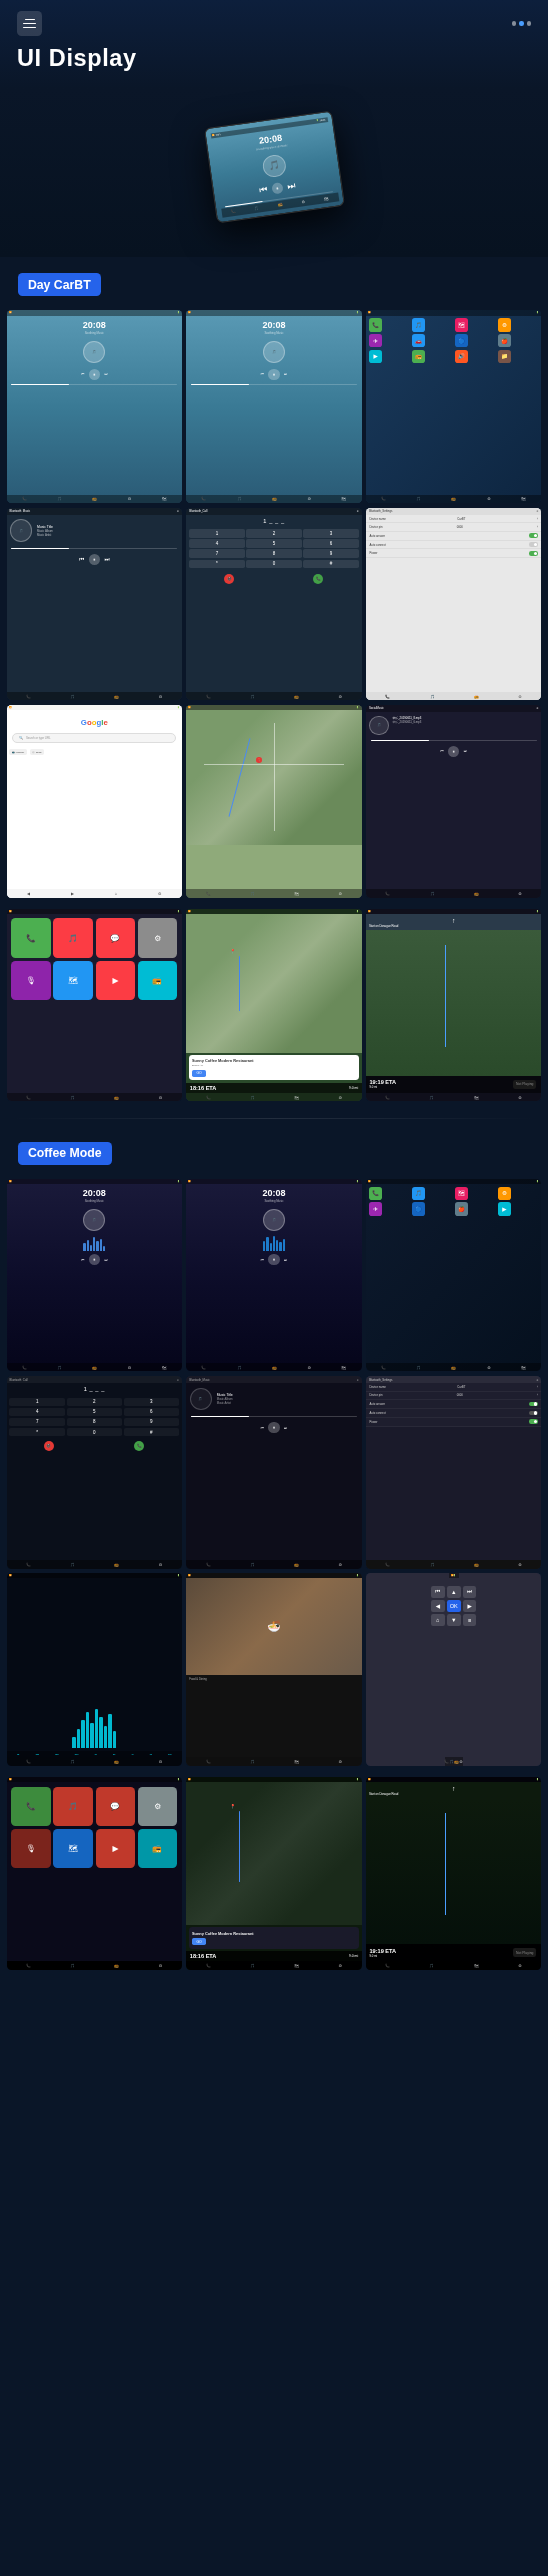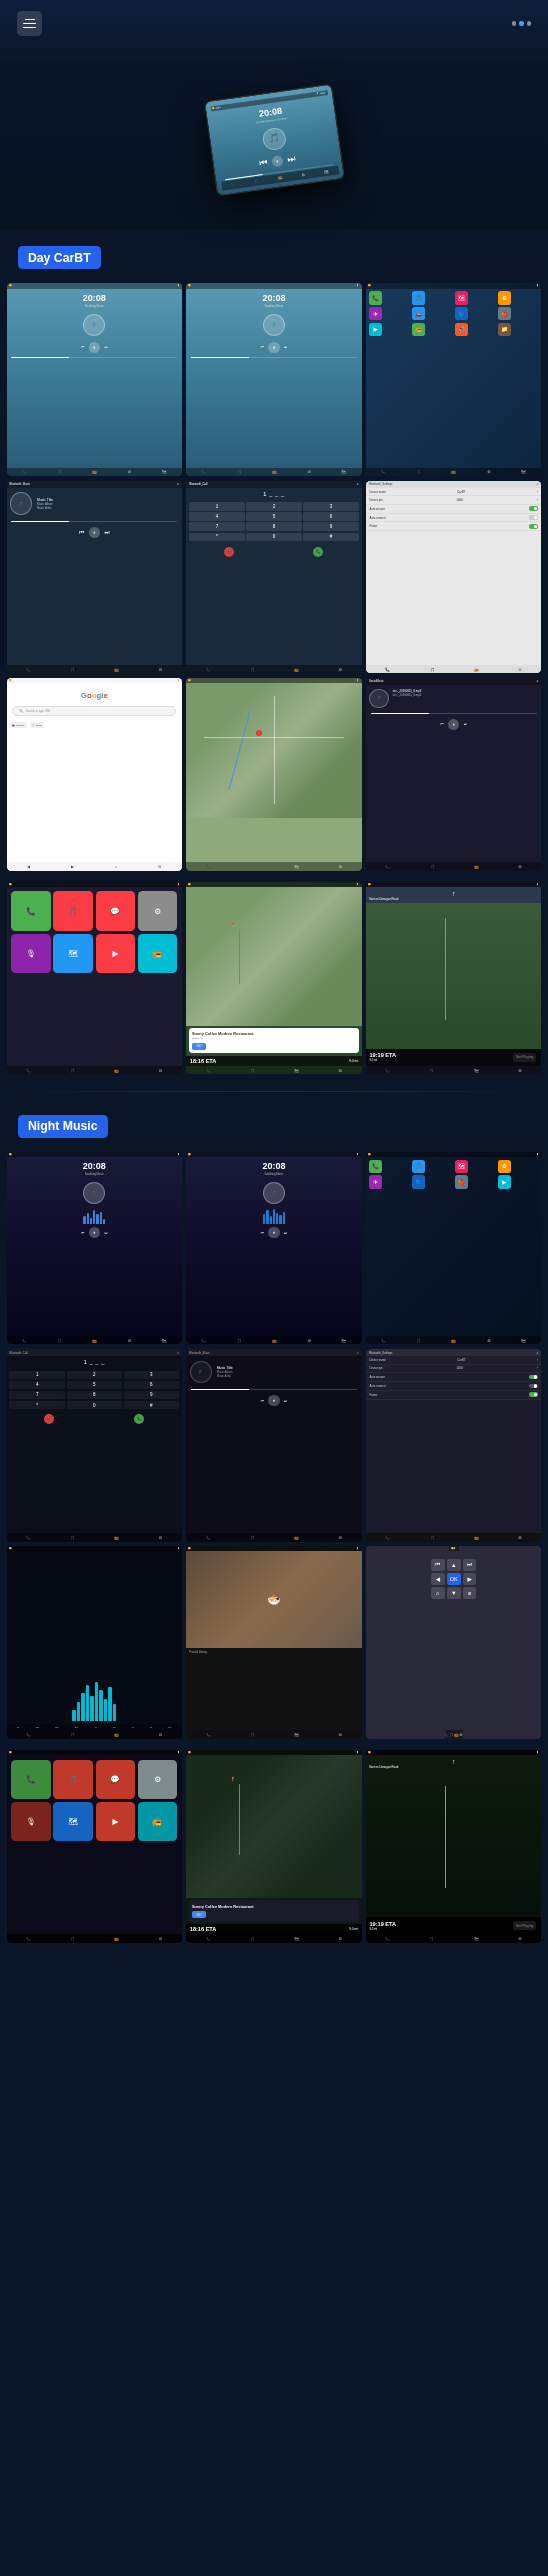--- a/index.html
+++ b/index.html
@@ -527,20 +527,21 @@
       <span></span>
       <span></span>
       <span></span>
     </div>
     <div class="nav-dots">
       <div class="nav-dot"></div>
       <div class="nav-dot active"></div>
       <div class="nav-dot"></div>
     </div>
   </div>
+  <h1 class="page-title">UI Display</h1>
 </div>
 
 <div class="hero-section">
   <div class="device-mockup">
     <div class="device-screen mini-music">
       <div class="status-bar">
         <span>📶 WiFi</span>
         <span>🔋 100%</span>
       </div>
       <div class="mini-time-display">20:08</div>
@@ -926,21 +927,21 @@
         <span class="mini-bottom-icon">🗺</span>
         <span class="mini-bottom-icon">⚙</span>
       </div>
     </div>
   </div>
 </div>
 
 <div class="section-divider"></div>
 
 <div class="section-header">
-  <span class="mode-label">Night Music</span>
+  <span class="mode-label">Coffee Mode</span>
 </div>
 
 <div class="screenshots-grid">
 
   <div class="screenshot-item">
     <div class="mini-screen night-music">
       <div class="status-bar">
         <span>📶</span>
         <span>🔋</span>
       </div>

